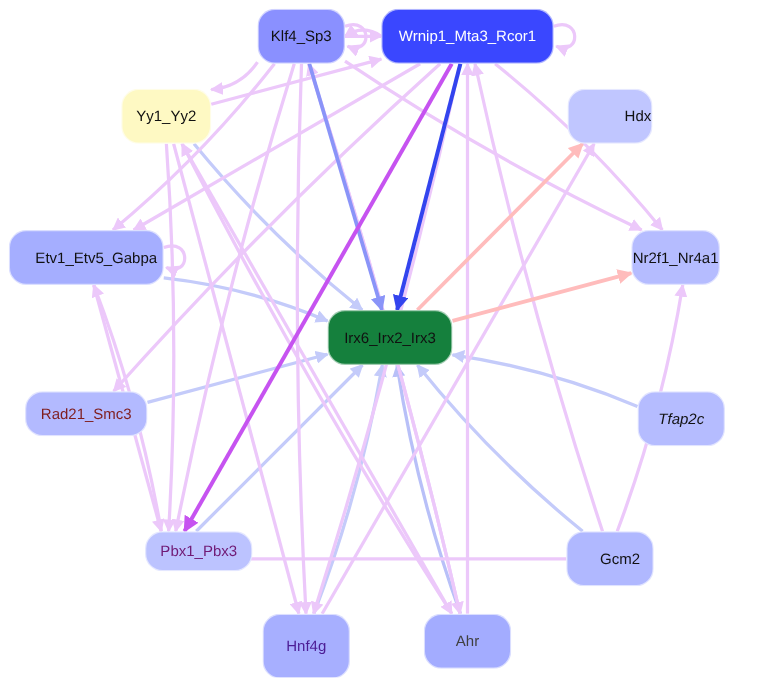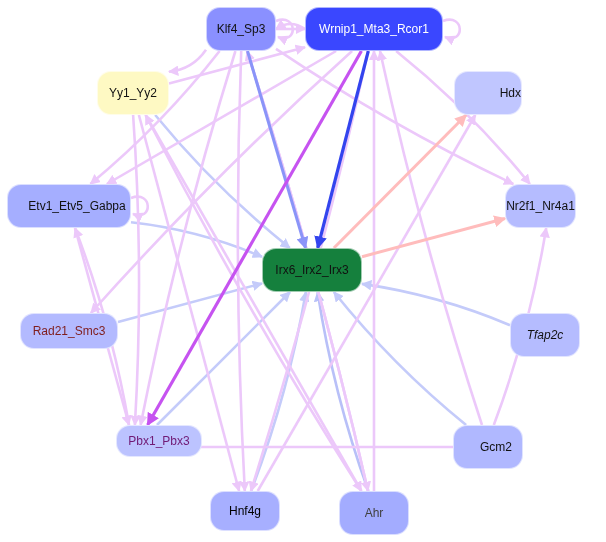--- a/index.html
+++ b/index.html
@@ -110,19 +110,19 @@
     </div>
     <div class="node" style="left: 510px; top: 313px; width: 70px; height: 44px; background: rgb(181, 188, 255); color: rgb(17, 17, 17); font-style: italic;">
       <span>Tfap2c</span>
     </div>
     <div class="node" style="left: 92px; top: 425px; width: 86px; height: 32px; background: rgb(188, 195, 255); color: #701a75; margin-left: 24px;">
       <span>Pbx1_Pbx3</span>
     </div>
     <div class="node" style="left: 453px; top: 425px; width: 70px; height: 44px; background: rgb(176, 184, 255); color: rgb(17, 17, 17); padding-left: 16px;">
       <span>Gcm2</span>
     </div>
-    <div class="node" style="left: 210px; top: 491px; width: 70px; height: 40px; background: rgb(167, 175, 255); color: #000000;">
+    <div class="node" style="left: 210px; top: 491px; width: 70px; height: 52px; background: rgb(167, 175, 255); color: #4c1d95;">
       <span>Hnf4g</span>
     </div>
     <div class="node" style="left: 339px; top: 491px; width: 70px; height: 44px; background: rgb(163, 172, 255); color: #404040;">
       <span>Ahr</span>
     </div>
   </div>
 
 </body></html>

